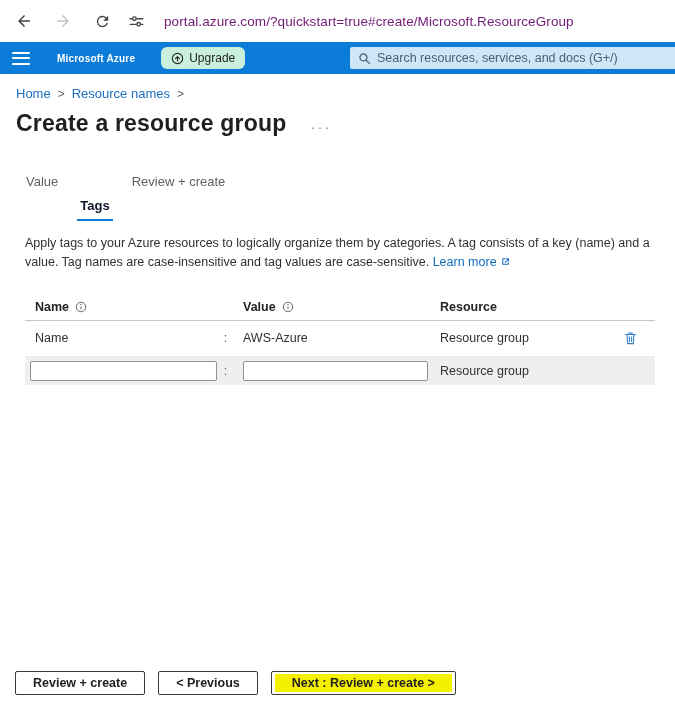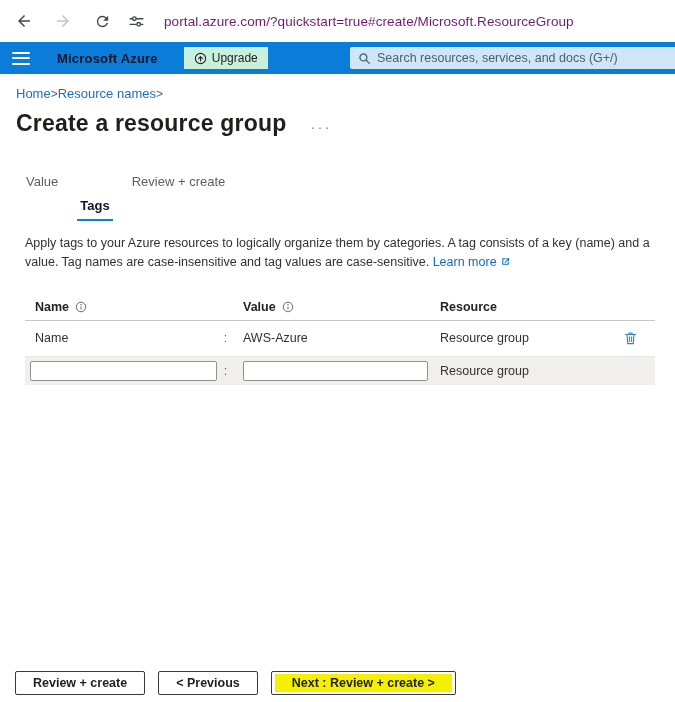--- a/index.html
+++ b/index.html
@@ -12,28 +12,28 @@
   .nav-icon { width:20px; height:20px; display:flex; align-items:center; justify-content:center; cursor:pointer; }
   .nav-icon + .nav-icon { margin-left:19px; }
   .omnibox { display:flex; align-items:center; margin-left:16px; }
   .tune-icon { width:17px; height:17px; }
   .url-text { margin-left:19px; font-size:13.5px; color:#701a75; letter-spacing:.1px; }
 
   
   .azure-bar { position:relative; height:32px; background:#0b7cd7; display:flex; align-items:center; }
   .hamburger { margin-left:12px; width:18px; height:13px; display:flex; flex-direction:column; justify-content:space-between; cursor:pointer; }
   .hamburger span { display:block; height:2px; background:#fff; border-radius:1px; }
-  .brand { margin-left:27px; color:#0f172a; font-size:13px; font-weight:bold; letter-spacing:.2px; }
-  .upgrade-btn { margin-left:26px; height:22px; display:flex; align-items:center; gap:5px; background:#c9f0dc; border:none; border-radius:0; padding:0 10px; font-size:12px; color:#252423; font-family:inherit; cursor:pointer; }
+  .brand { margin-left:27px; color:#ffffff; font-size:10px; font-weight:bold; letter-spacing:.2px; }
+  .upgrade-btn { margin-left:26px; height:22px; display:flex; align-items:center; gap:5px; background:#c9f0dc; border:none; border-radius:6px; padding:0 10px; font-size:12px; color:#252423; font-family:inherit; cursor:pointer; }
   .search-box { position:absolute; left:350px; right:0; top:5px; height:22px; background:#cfe6f8; border-radius:2px 0 0 2px; display:flex; align-items:center; padding-left:8px; }
   .search-box input { border:none; outline:none; background:transparent; font-size:12.5px; color:#32475c; width:290px; margin-left:6px; font-family:inherit; }
   .search-box input::placeholder { color:#4a5f74; opacity:1; }
 
   
-  .breadcrumb { margin:12px 4px 0 16px; font-size:13px; color:#605e5c; display:flex; align-items:center; }
+  .breadcrumb { margin:12px 4px 0 16px; font-size:13px; color:#605e5c; display:flex; align-items:center; gap:7px; }
   .breadcrumb a { color:#1b6ec2; text-decoration:none; cursor:pointer; }
   .crumb-sep { color:#605e5c; font-size:12px; }
 
   .title-row { margin:9px 0 0 16px; display:flex; align-items:center; }
   .page-title { font-size:23px; font-weight:700; color:#201f1e; letter-spacing:.2px; }
   .ellipsis-menu { margin-left:24px; margin-top:6px; color:#8a8886; font-size:15px; letter-spacing:2px; cursor:pointer; }
 
   .tabs { margin:37px 0 0 25px; display:flex; gap:20px; }
   .tab { position:relative; font-size:13px; color:#605e5c; padding:0 1px 8px; cursor:pointer; }
   .tab.active { color:#0f172a; font-weight:700;margin-top:24px; }

